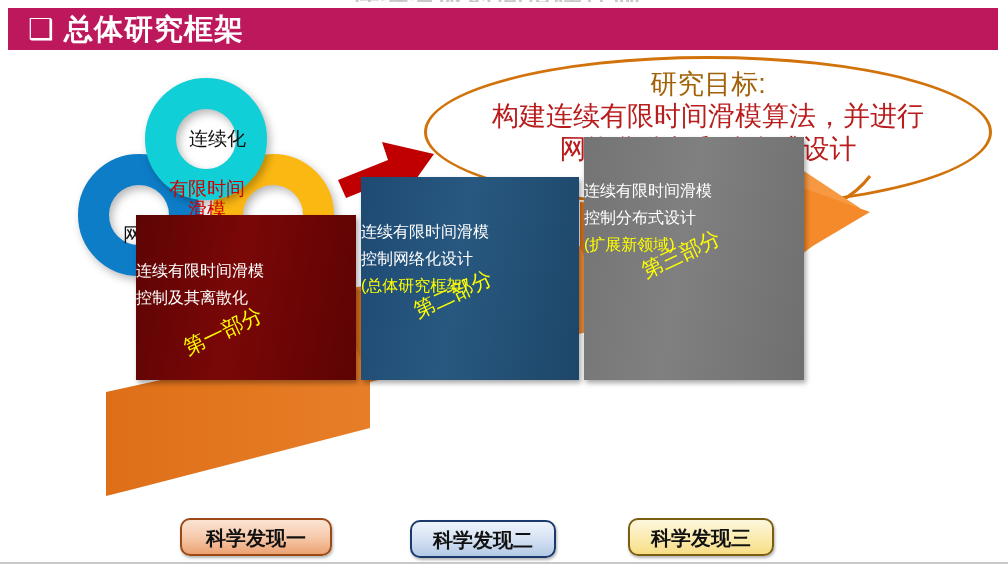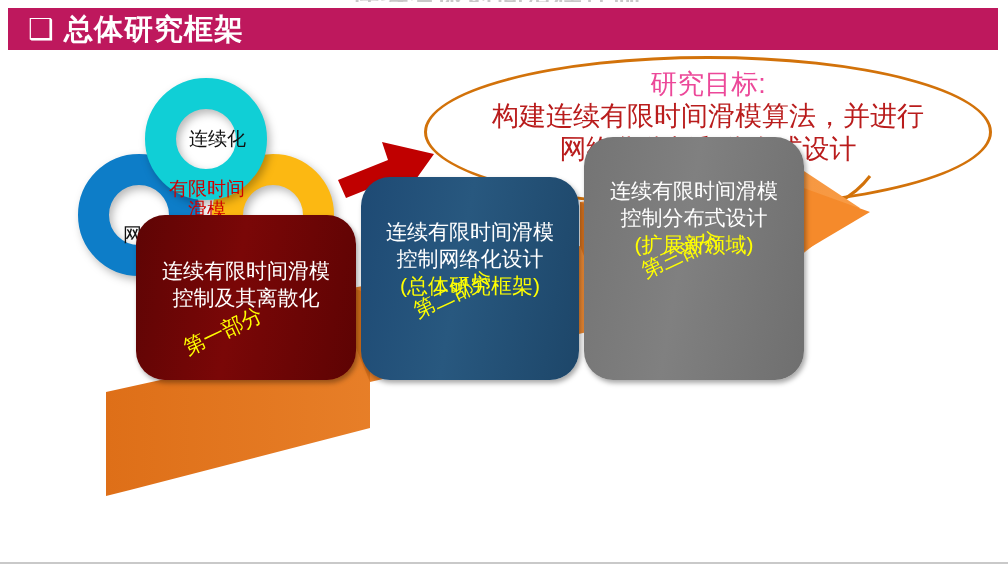--- a/index.html
+++ b/index.html
@@ -74,27 +74,27 @@
     position:absolute;left:424px;top:56px;width:568px;height:152px;
   }
   .goal-oval{
     position:absolute;left:0;top:0;width:100%;height:100%;
     border:3px solid #D2720A;border-radius:50%;
     box-sizing:border-box;background:transparent;
   }
   .goal-inner{
     position:absolute;left:26px;top:12px;width:516px;text-align:center;
   }
-  .goal-title{color:#ec4899;font-size:27px;line-height:32px;white-space:nowrap;}
+  .goal-title{color:#a16207;font-size:27px;line-height:32px;white-space:nowrap;}
   .goal-body{color:#b91c1c;font-size:27px;line-height:33px;white-space:nowrap;}
   
   .stage{position:absolute;left:0;top:170px;width:1008px;height:350px;}
   .panel{
-    position:absolute;color:#fff;text-align:center;
-    font-size:21px;line-height:27px;border-radius:29px;
+    position:absolute;color:#fff;
+    font-size:16px;line-height:27px;
   }
   .panel .txt{position:absolute;left:0;width:100%;}
   .panel .hl{color:#ffff00;}
   .p1{left:136px;top:215px;width:220px;height:165px;
       background:linear-gradient(100deg,#5e0404 0%,#7a0707 45%,#5d0303 100%);
       box-shadow:2px 3px 5px rgba(0,0,0,.35);}
   .p1 .txt{top:42px;}
   .p2{left:361px;top:177px;width:218px;height:203px;
       background:linear-gradient(100deg,#1e4a74 0%,#28587f 45%,#1d4669 100%);
       box-shadow:2px 3px 5px rgba(0,0,0,.35);}
@@ -216,14 +216,19 @@
         <div>控制分布式设计</div>
         <div class="hl">(扩展新领域)</div>
       </div>
     </div>
 
     <div class="part-label pl1">第一部分</div>
     <div class="part-label pl2">第二部分</div>
     <div class="part-label pl3">第三部分</div>
   </div>
 
+  <div class="badges">
+    <div class="badge b1">科学发现一</div>
+    <div class="badge b2">科学发现二</div>
+    <div class="badge b3">科学发现三</div>
+  </div>
 
 </div>
 
 </body></html>

